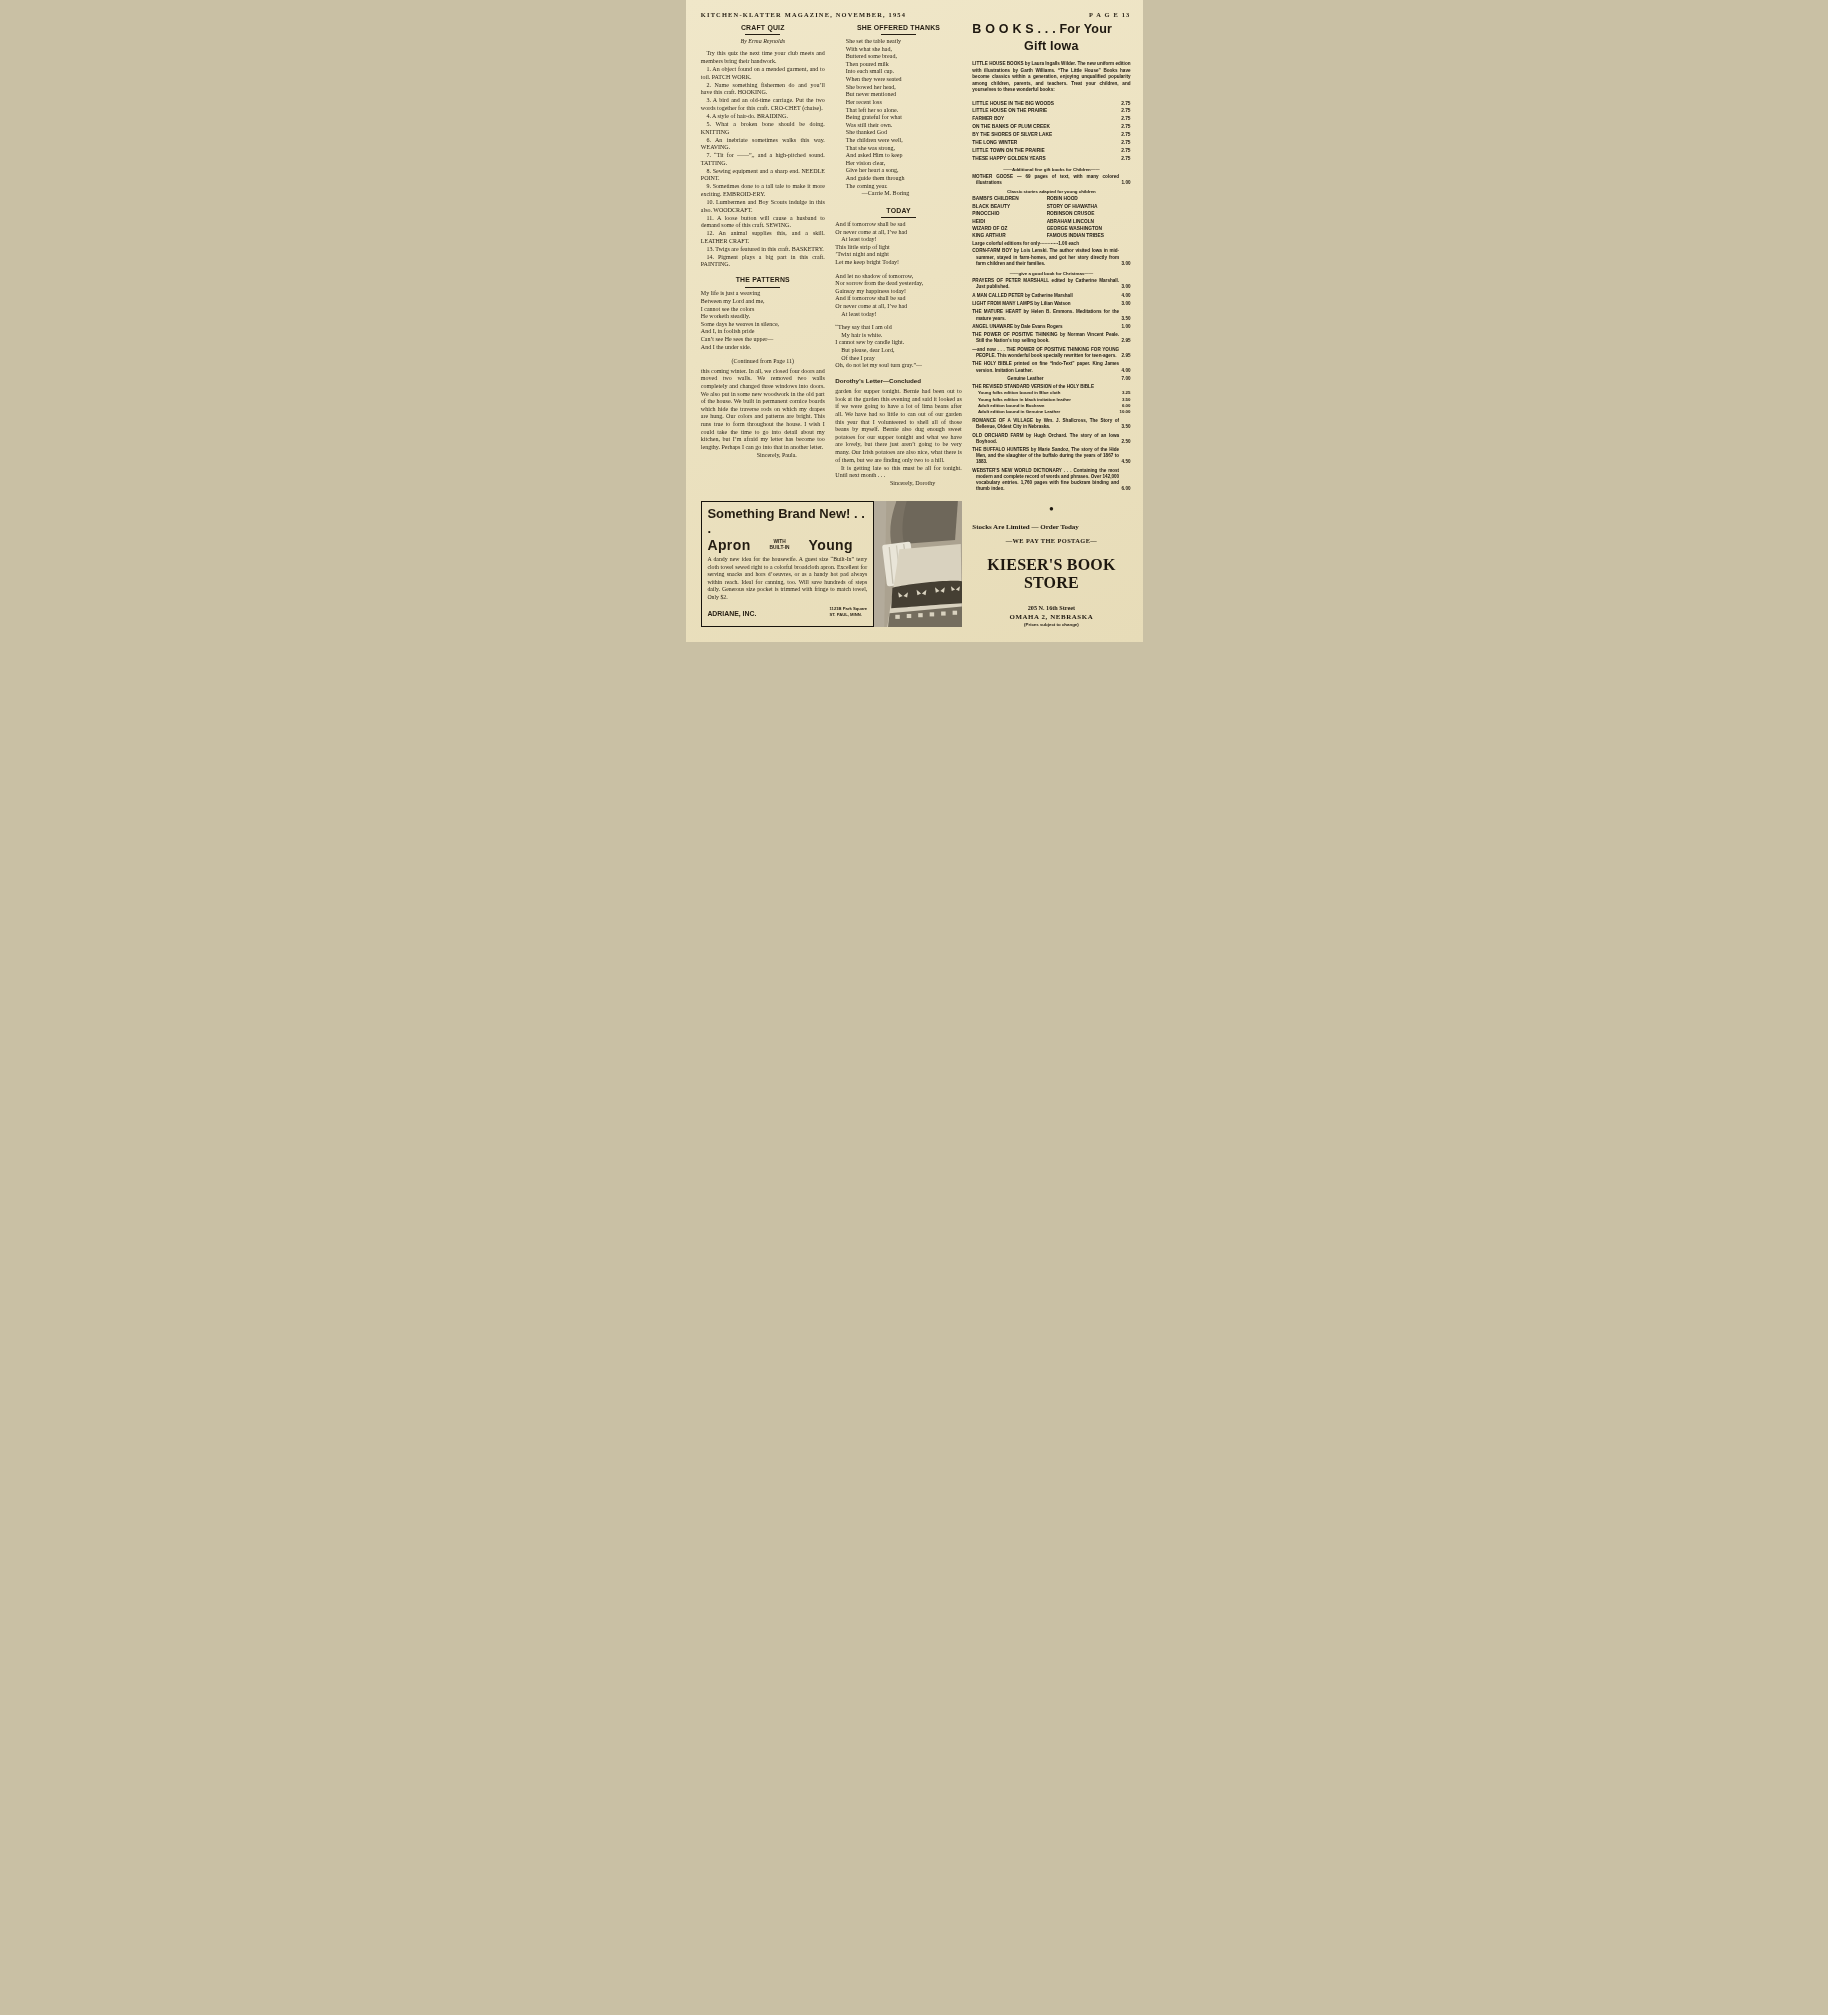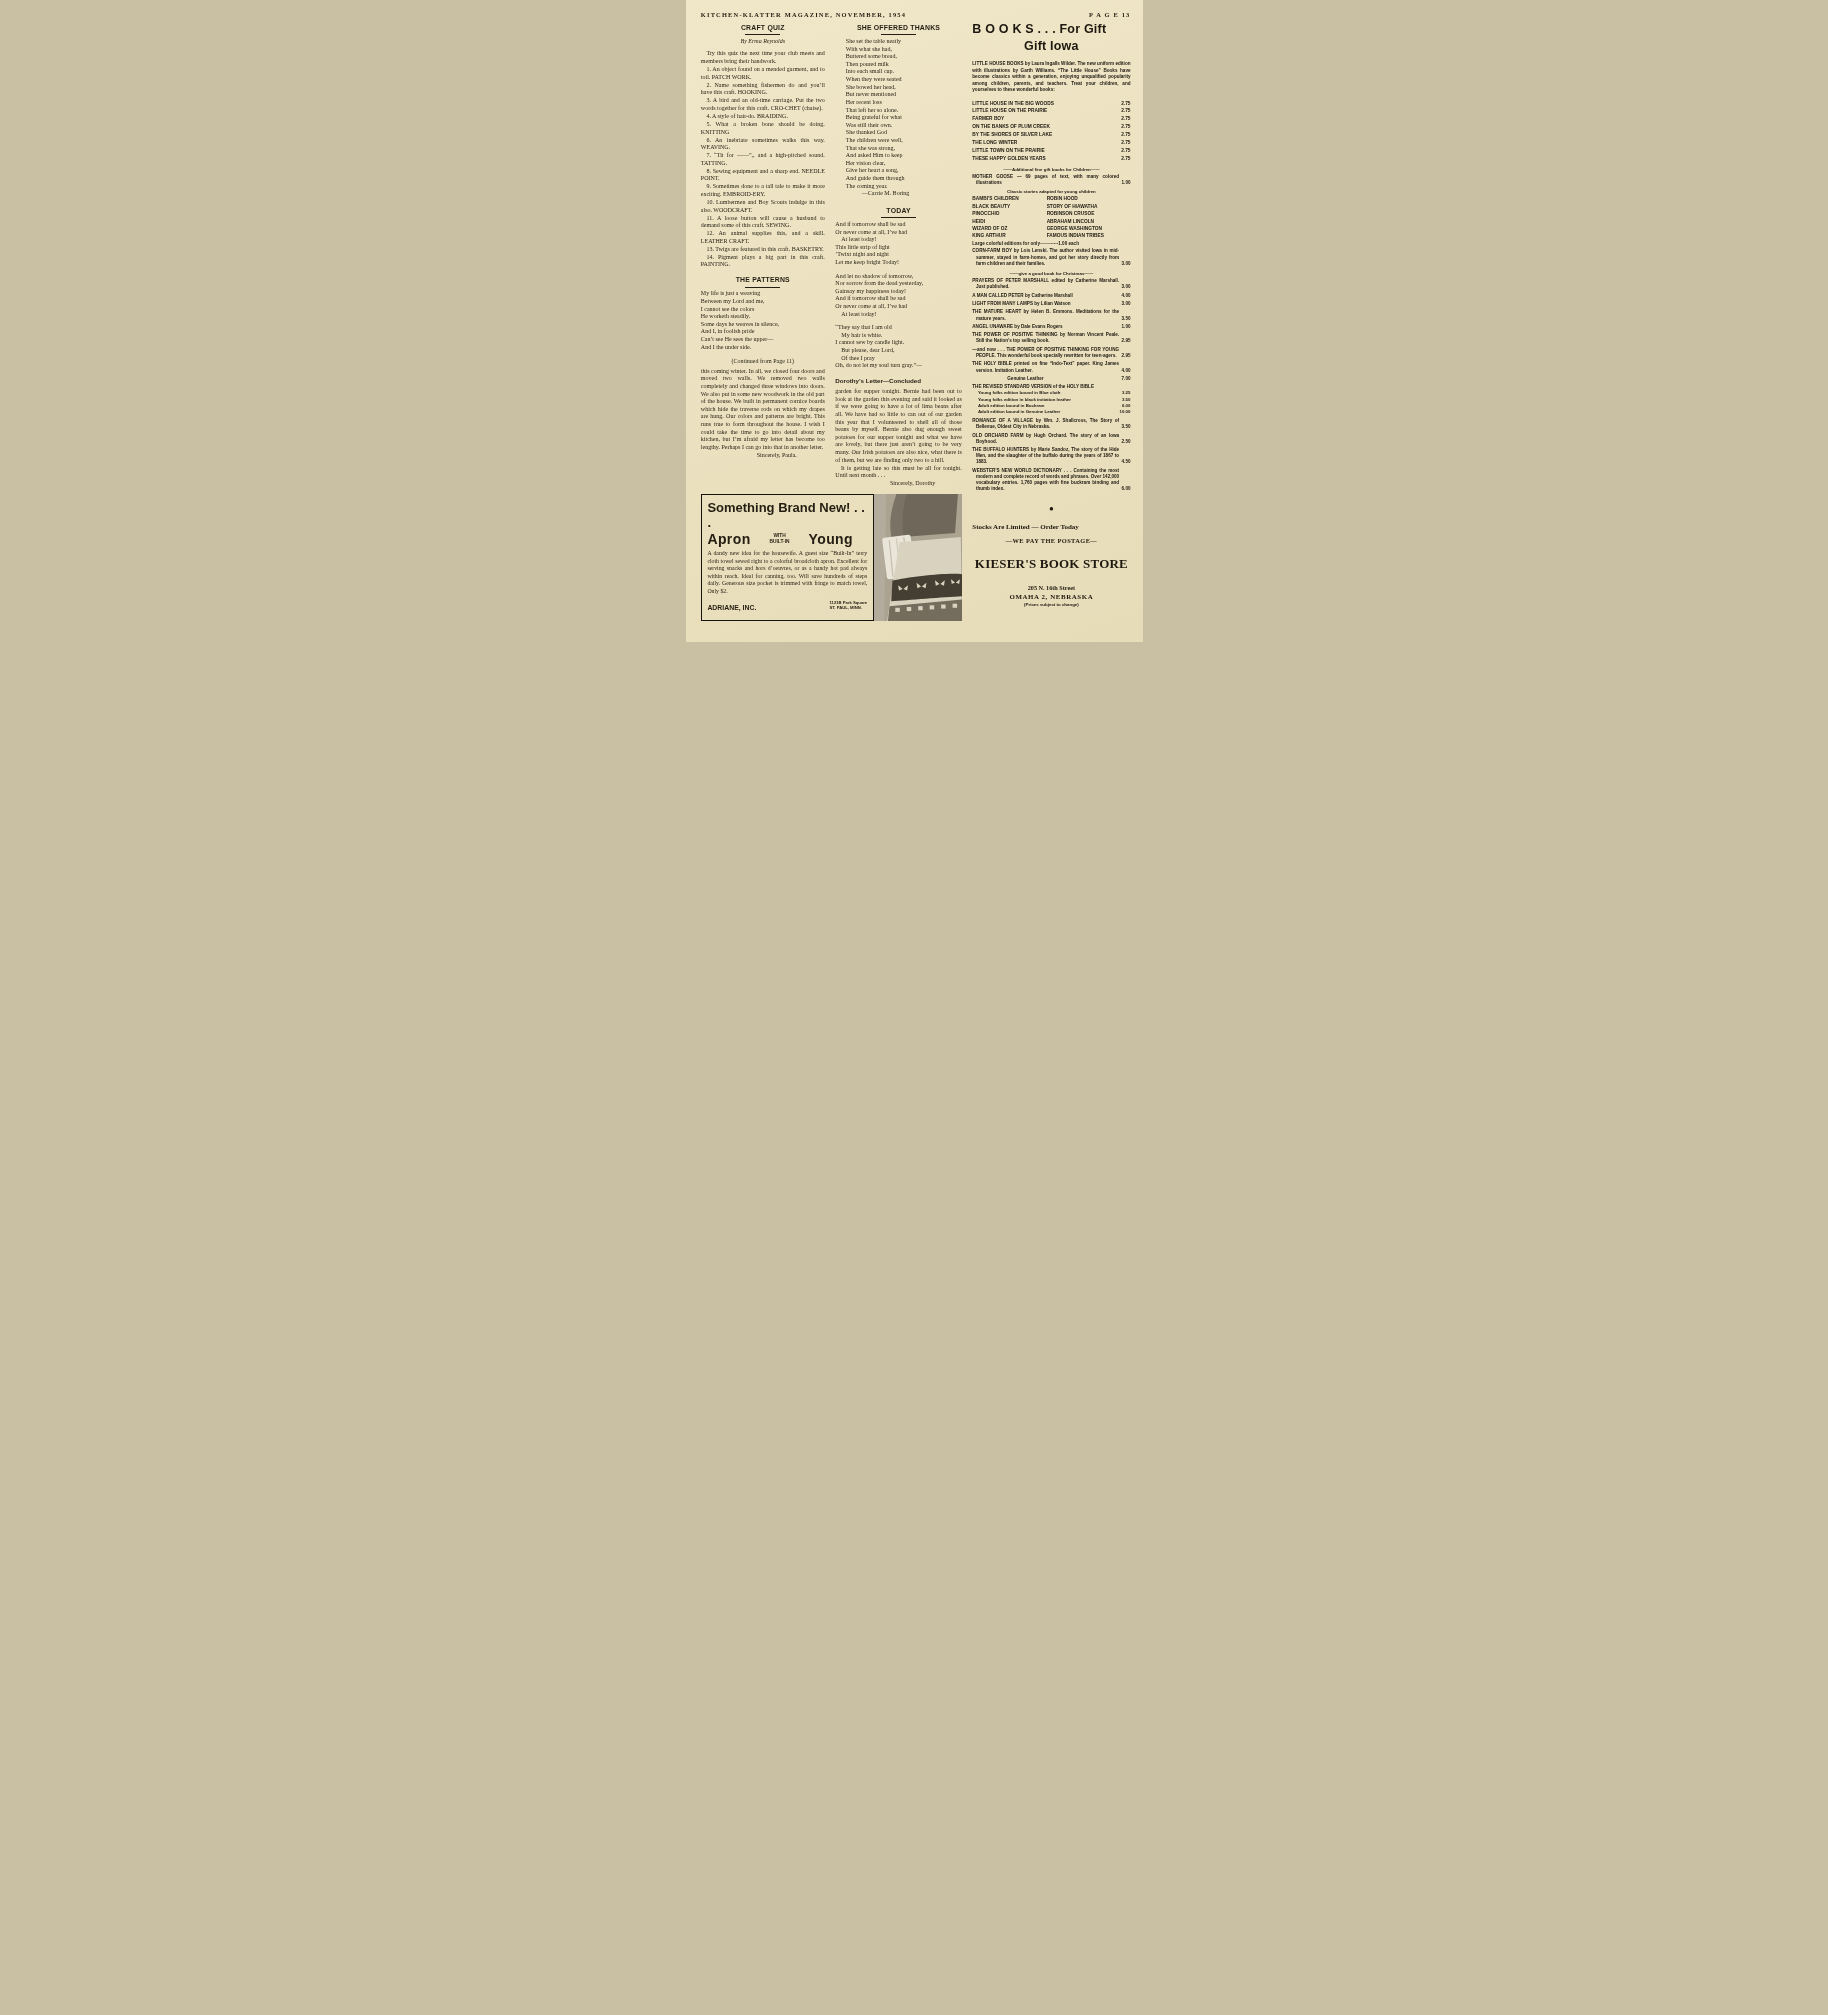--- a/index.html
+++ b/index.html
@@ -67,21 +67,21 @@
   .large-line{font-size:4.6px;margin:1.2px 0;}
   .rsv-head{font-size:4.6px;margin:2.4px 0 0.8px;}
   .rsv-row{display:flex;justify-content:space-between;gap:3.2px;font-size:4.4px;
     line-height:1.45;padding-left:5.6px;}
   
   .bullet{text-align:center;font-size:8px;margin:12px 0 10.5px;}
   .stocks{font-family:"Liberation Serif",serif;font-weight:bold;font-size:7px;
     text-align:left;margin:0 0 5.6px;}
   .postage{font-family:"Liberation Serif",serif;font-weight:bold;font-size:6.4px;
     text-align:center;letter-spacing:0.4px;margin-bottom:12px;}
-  .store-name{font-family:"Liberation Serif",serif;font-weight:bold;font-size:13px;
+  .store-name{font-family:"Liberation Serif",serif;font-weight:bold;font-size:16px;
     text-align:center;margin-bottom:12px;letter-spacing:0.2px;}
   .street{font-family:"Liberation Serif",serif;font-weight:bold;font-size:6.2px;text-align:center;}
   .city{font-family:"Liberation Serif",serif;font-weight:bold;font-size:6.9px;
     text-align:center;letter-spacing:0.6px;margin-top:2px;}
   .pnote{font-size:4.4px;text-align:center;margin-top:2.4px;}
 </style>
 </head>
 <body>
 
 <div class="page">
@@ -244,21 +244,21 @@
               <rect x="136" y="272" width="11" height="10"></rect>
               <rect x="164" y="270" width="11" height="10"></rect>
               <rect x="192" y="268" width="11" height="10"></rect>
             </g>
           </svg>
         </div>
       </div>
     </div>
 
     <section class="col3">
-      <div class="b-title1">B O O K S . . . For Gift</div>
+      <div class="b-title1">B O O K S . . . For Your</div>
       <div class="b-title2">Gift Iowa</div>
 
       <p class="b-intro">LITTLE HOUSE BOOKS by Laura Ingalls Wilder. The new uniform edition with illustrations by Garth Williams.  “The Little House” Books have become classics within a generation, enjoying unqualified popularity among children, parents, and teachers. Treat your children, and yourselves to these wonderful books:</p>
 
       <div class="price-row">
           <span>LITTLE HOUSE IN THE BIG WOODS</span>
           <span>2.75</span>
         </div>
       <div class="price-row">
           <span>LITTLE HOUSE ON THE PRAIRIE</span>

